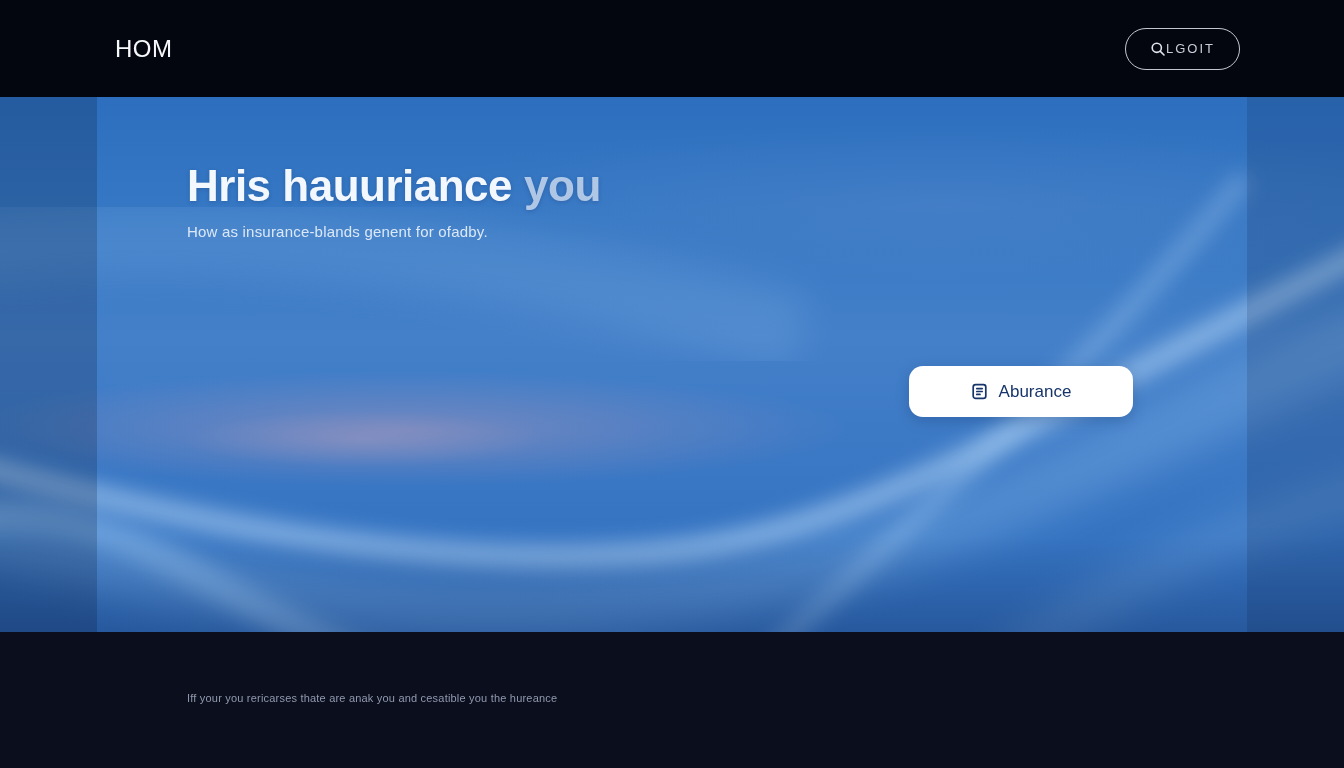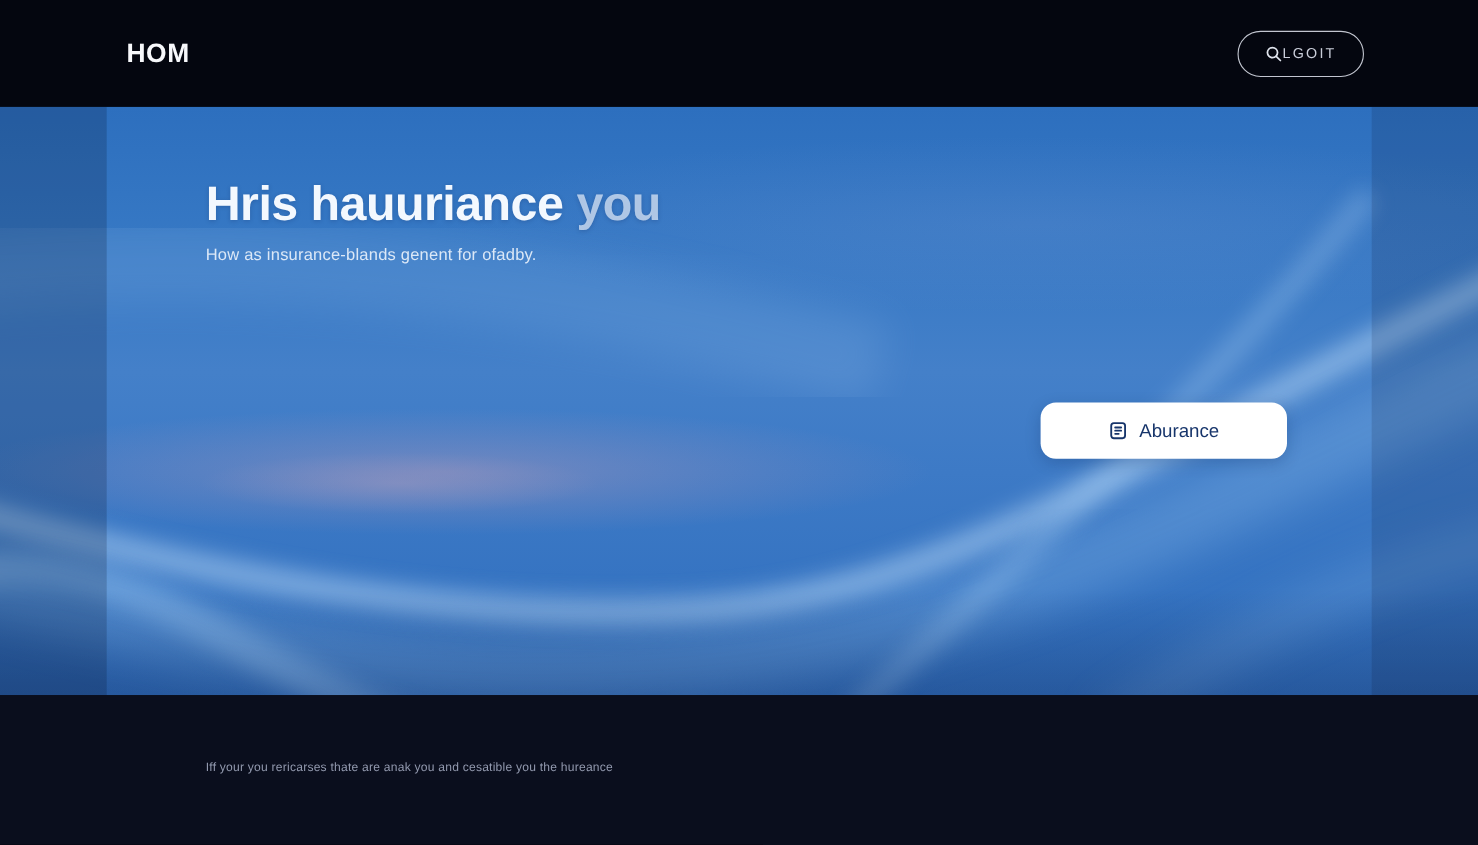--- a/index.html
+++ b/index.html
@@ -15,21 +15,21 @@
     position: relative;
     width: 1344px; height: 97px;
     background: #04060f;
     display: flex; align-items: center; justify-content: space-between;
     padding: 0 104px 0 115px;
     z-index: 30;
   }
   .logo {
     color: #f7f8fb;
     font-size: 24px;
-    font-weight: 700;
+    font-weight: 400;
     letter-spacing: 0.5px;
   }
   .login-btn {
     display: flex; align-items: center; gap: 0;
     height: 42px;
     padding: 0 24px;
     background: transparent;
     border: 1.5px solid rgba(228, 232, 242, 0.85);
     border-radius: 22px;
     color: #c9cdd9;
@@ -84,21 +84,21 @@
   }
   .hero-title .accent { color: rgba(230,240,252,0.70); margin-left: 12px; }
   .hero-subtitle {
     margin-top: 12px;
     font-size: 15px;
     color: rgba(240,246,253,0.88);
     letter-spacing: 0.2px;
   }
 
   .hero-actions {
-    position: absolute; left: 946px; top: 269px;
+    position: absolute; left: 909px; top: 269px;
     display: flex; flex-direction: column; gap: 24px;
     z-index: 10;
   }
   .action-btn {
     width: 224px; height: 51px;
     background: #ffffff;
     border: none;
     border-radius: 14px;
     display: flex; align-items: center; justify-content: center; gap: 11px;
     color: #17356b;

